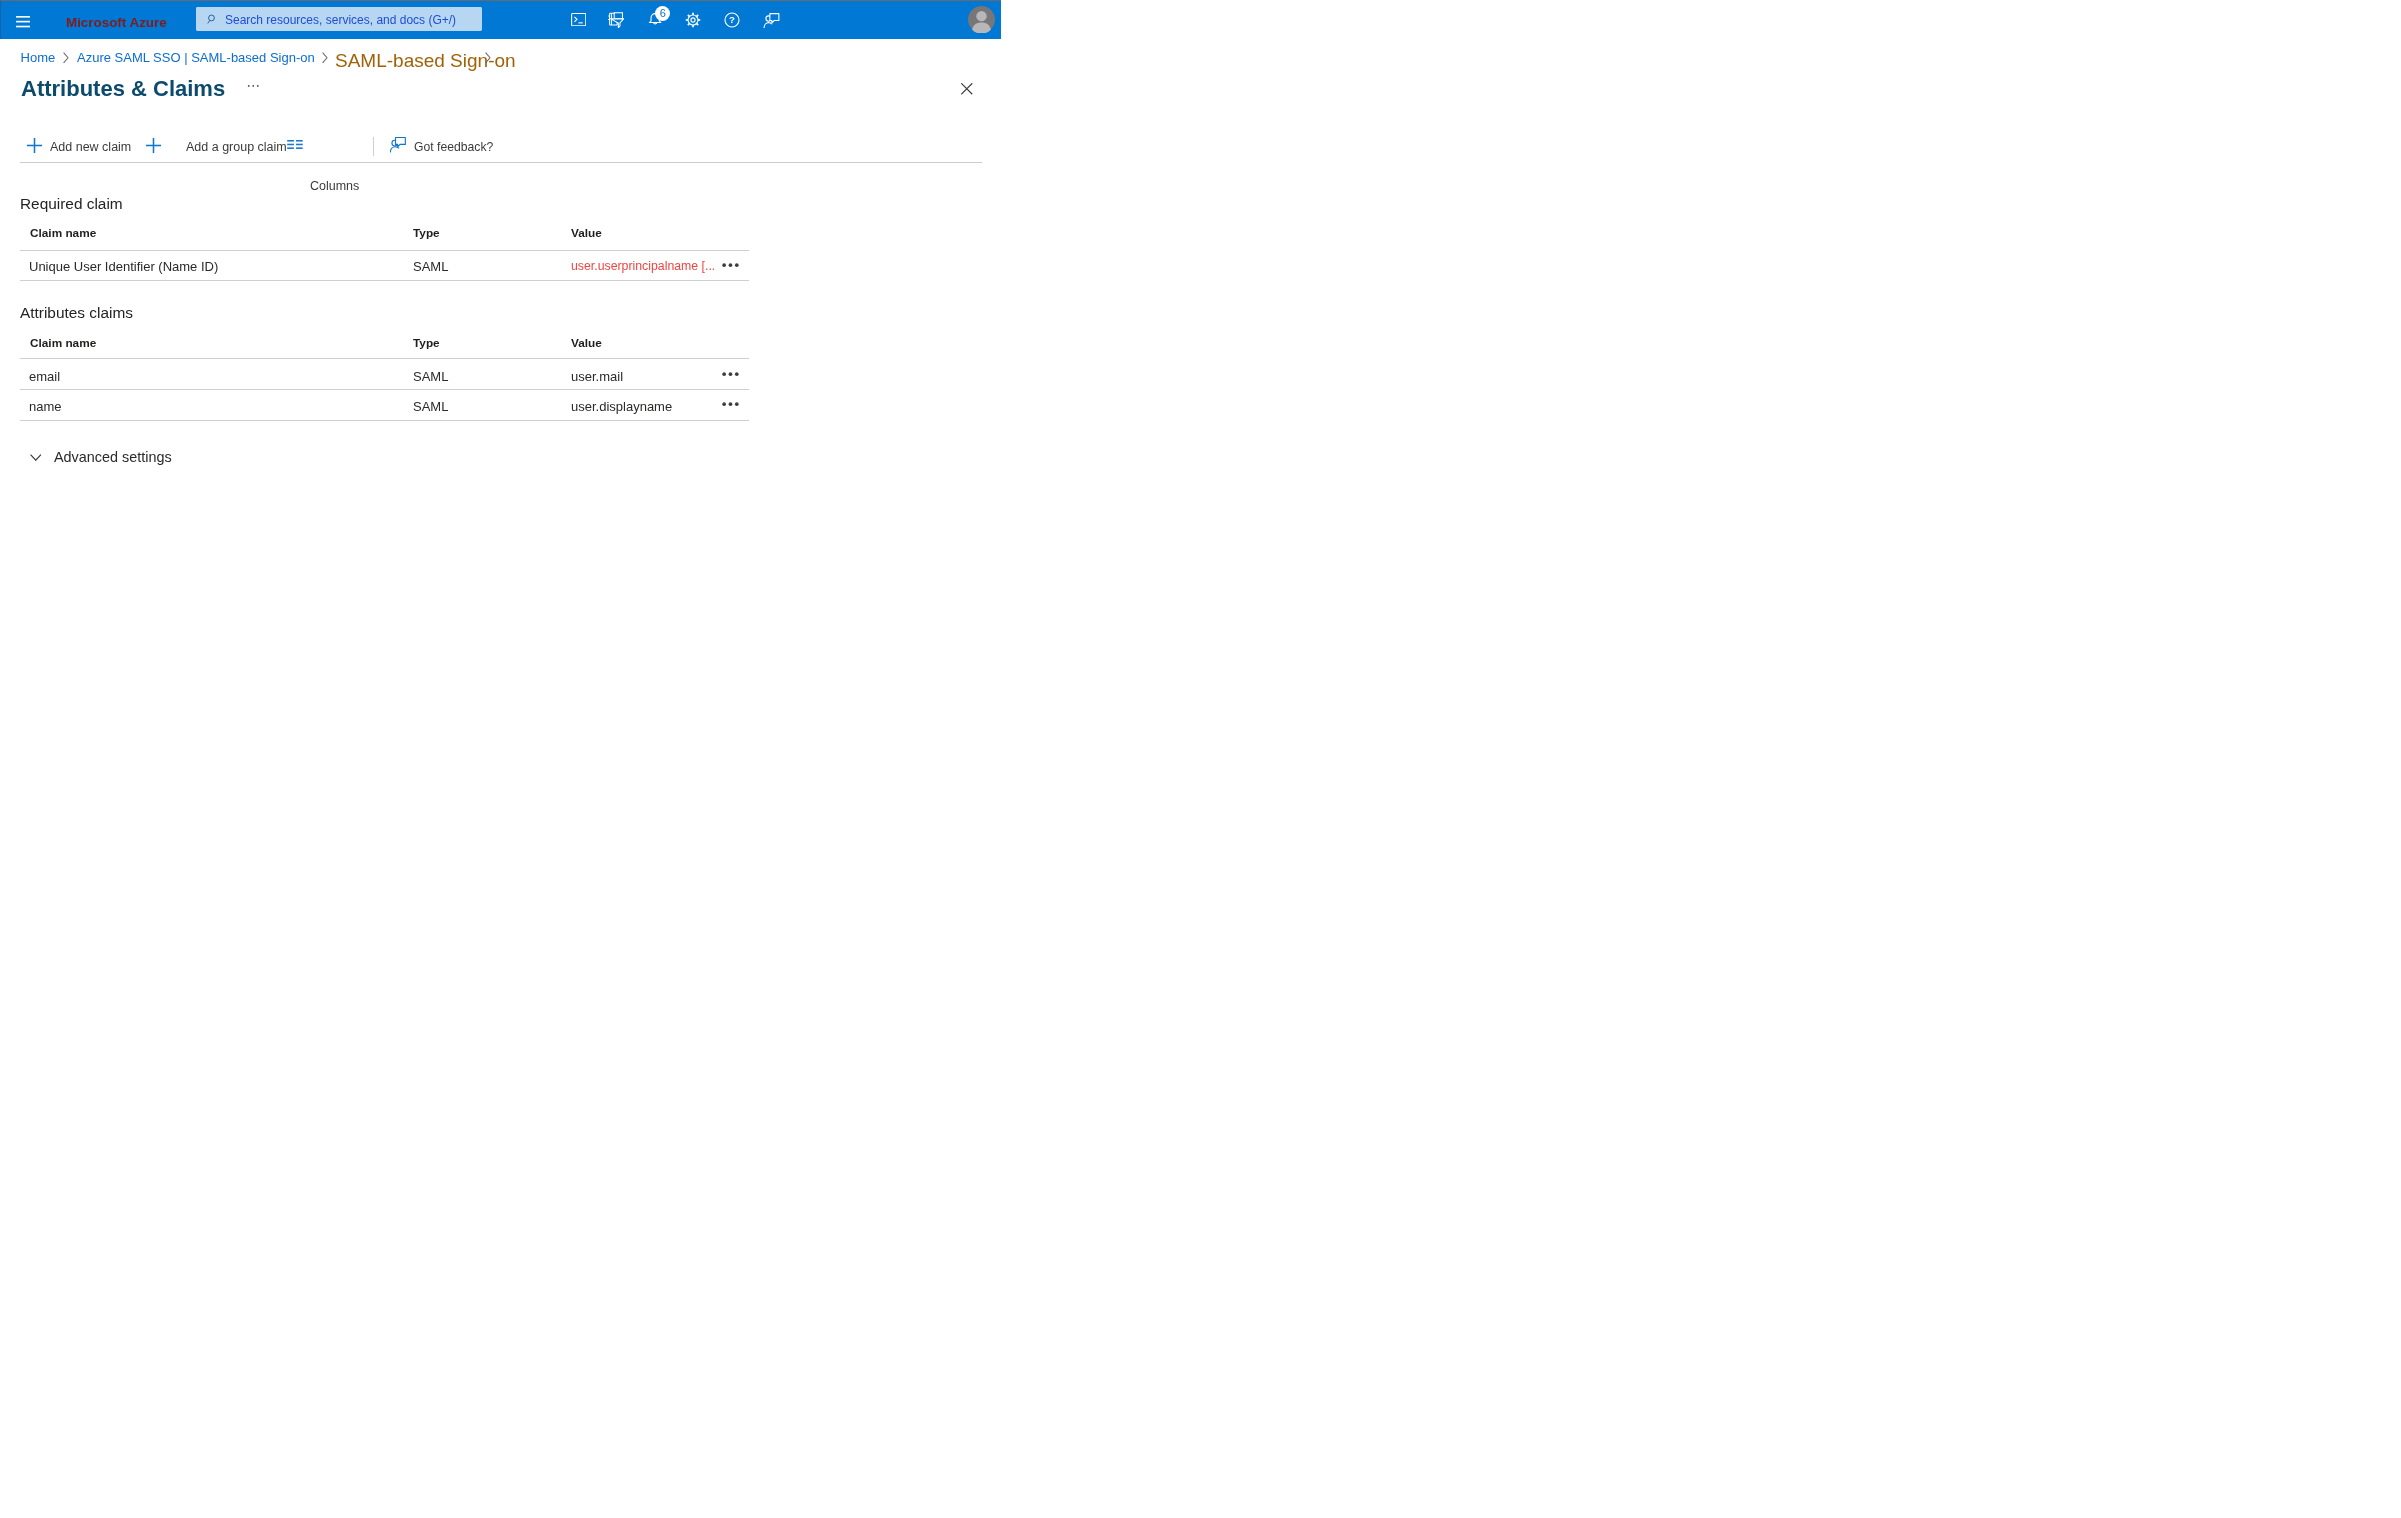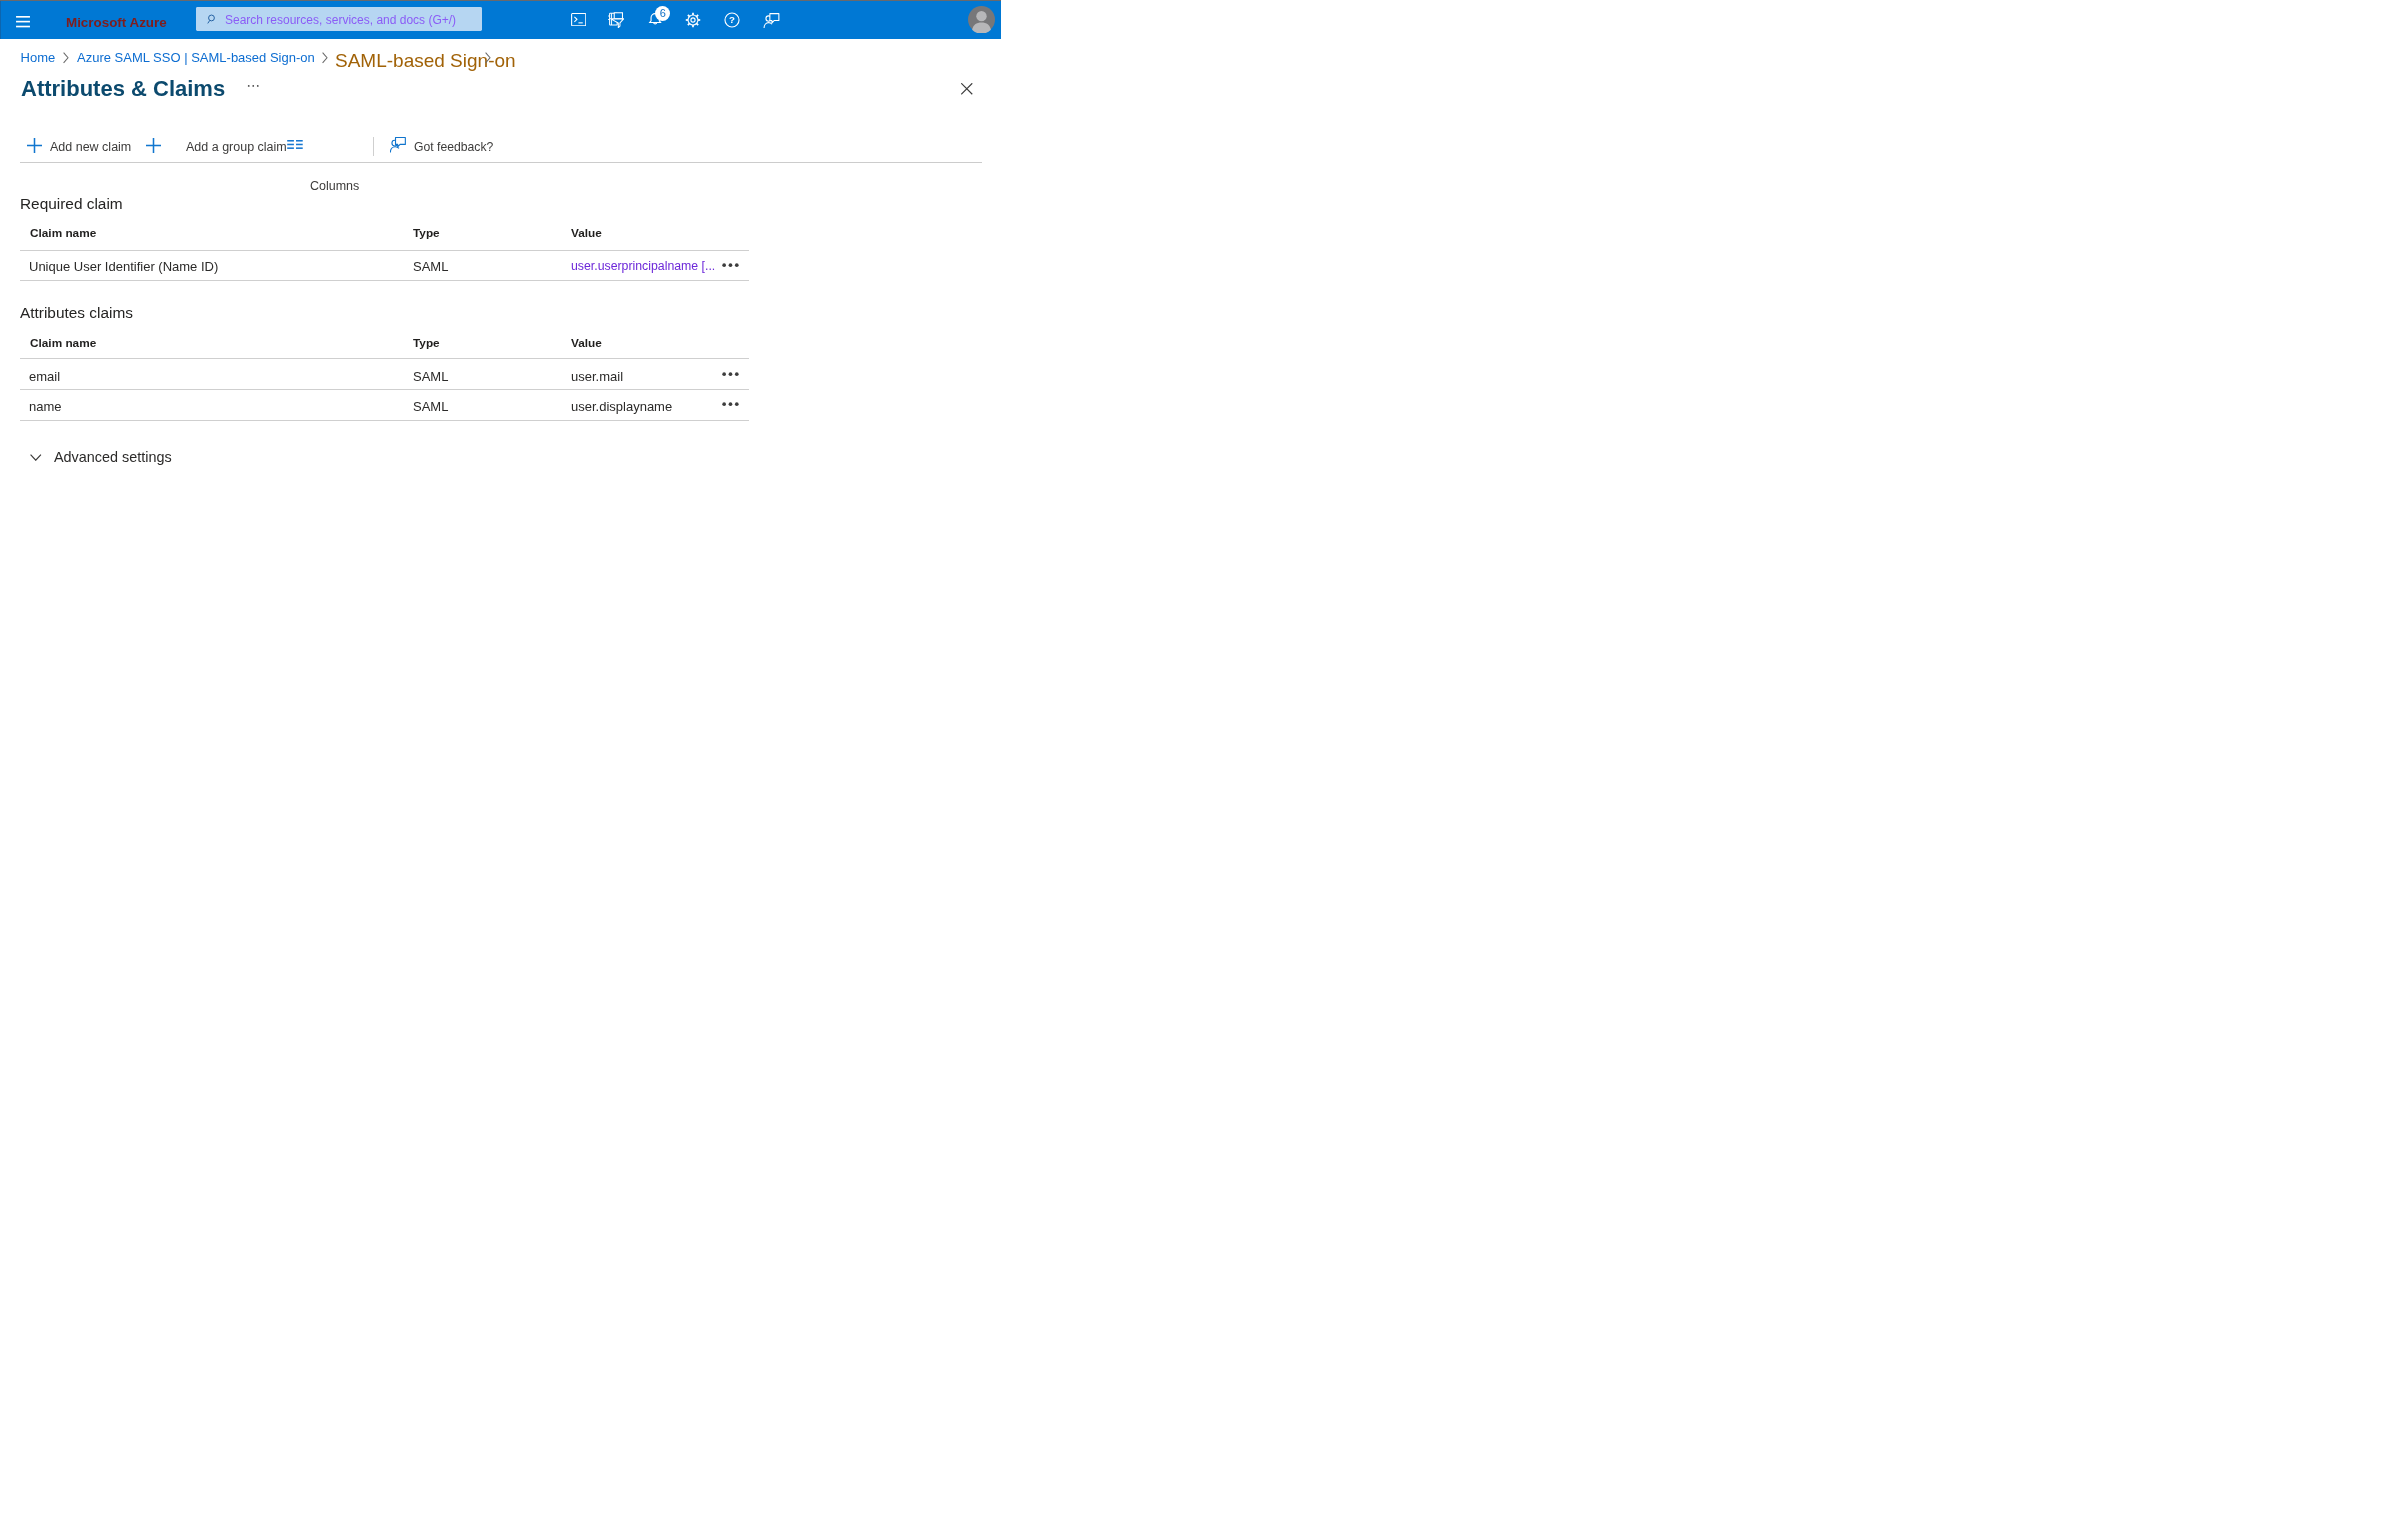--- a/index.html
+++ b/index.html
@@ -21,21 +21,21 @@
   <rect x="0" y="20.3" width="29" height="3.4" fill="#fff"></rect>
 </svg>
 
 <div class="abs" style="left:66px;top:15.5px;font-size:13.4px;font-weight:700;color:#7f1d1d;">Microsoft Azure</div>
 
 <div class="abs" style="left:196px;top:7.3px;width:286px;height:24px;background:#b6d6f2;border-radius:1.4px;"></div>
 <svg class="abs" style="left:207px;top:14px;" width="10" height="10.6" viewBox="0 0 21 22">
   <circle cx="9.4" cy="8.2" r="6.1" fill="none" stroke="#1d5c9e" stroke-width="2"></circle>
   <line x1="5.8" y1="13.4" x2="1.6" y2="19.6" stroke="#1d5c9e" stroke-width="2"></line>
 </svg>
-<div class="abs" style="left:225px;top:14.2px;font-size:12px;color:#8b5cf6;">Search resources, services, and docs (G+/)</div>
+<div class="abs" style="left:225px;top:14.2px;font-size:12px;color:#1d4ed8;">Search resources, services, and docs (G+/)</div>
 
 <svg class="abs" style="left:571px;top:12.7px;" width="15.4" height="13.4" viewBox="0 0 32 28">
   <rect x="1.2" y="1.2" width="29.6" height="25.6" rx="1.5" fill="none" stroke="#fff" stroke-width="2.3"></rect>
   <path d="M7 8 L12.4 13.2 L7 18.4" fill="none" stroke="#fff" stroke-width="2.3"></path>
   <line x1="15.5" y1="20.6" x2="24.5" y2="20.6" stroke="#fff" stroke-width="2.3"></line>
 </svg>
 
 <svg class="abs" style="left:608px;top:12px;" width="16.3" height="16.3" viewBox="0 0 34 34">
   <line x1="0.4" y1="8.2" x2="3.4" y2="8.2" stroke="#fff" stroke-width="2.2"></line>
   <line x1="0.4" y1="15.8" x2="3.4" y2="15.8" stroke="#fff" stroke-width="2.2"></line>
@@ -142,21 +142,21 @@
 <div class="abs" style="left:20px;top:196px;font-size:15.4px;color:#252423;">Required claim</div>
 
 <div class="abs" style="left:30px;top:228px;font-size:11.8px;font-weight:700;color:#201f1e;">Claim name</div>
 <div class="abs" style="left:413px;top:228px;font-size:11.8px;font-weight:700;color:#201f1e;">Type</div>
 <div class="abs" style="left:571px;top:228px;font-size:11.8px;font-weight:700;color:#201f1e;">Value</div>
 
 <div class="abs" style="left:20px;top:250px;width:729px;height:1px;background:#cfcfcf;"></div>
 
 <div class="abs" style="left:29px;top:260px;font-size:13px;color:#2b2a29;">Unique User Identifier (Name ID)</div>
 <div class="abs" style="left:413px;top:260px;font-size:13px;color:#2b2a29;">SAML</div>
-<div class="abs" style="left:571px;top:260px;font-size:12.3px;color:#6d28d9;">user.userprincipalname [...</div>
+<div class="abs" style="left:571px;top:260px;font-size:12.3px;color:#ef4444;">user.userprincipalname [...</div>
 <svg class="abs" style="left:722px;top:263px;" width="19" height="4.3" viewBox="0 0 40 9">
   <circle cx="4.5" cy="4.5" r="3.9" fill="#3d3d3d"></circle>
   <circle cx="17.8" cy="4.5" r="3.9" fill="#3d3d3d"></circle>
   <circle cx="31.1" cy="4.5" r="3.9" fill="#3d3d3d"></circle>
 </svg>
 
 <div class="abs" style="left:20px;top:280px;width:729px;height:1px;background:#cfcfcf;"></div>
 
 <div class="abs" style="left:20px;top:305px;font-size:15.4px;color:#252423;">Attributes claims</div>
 

